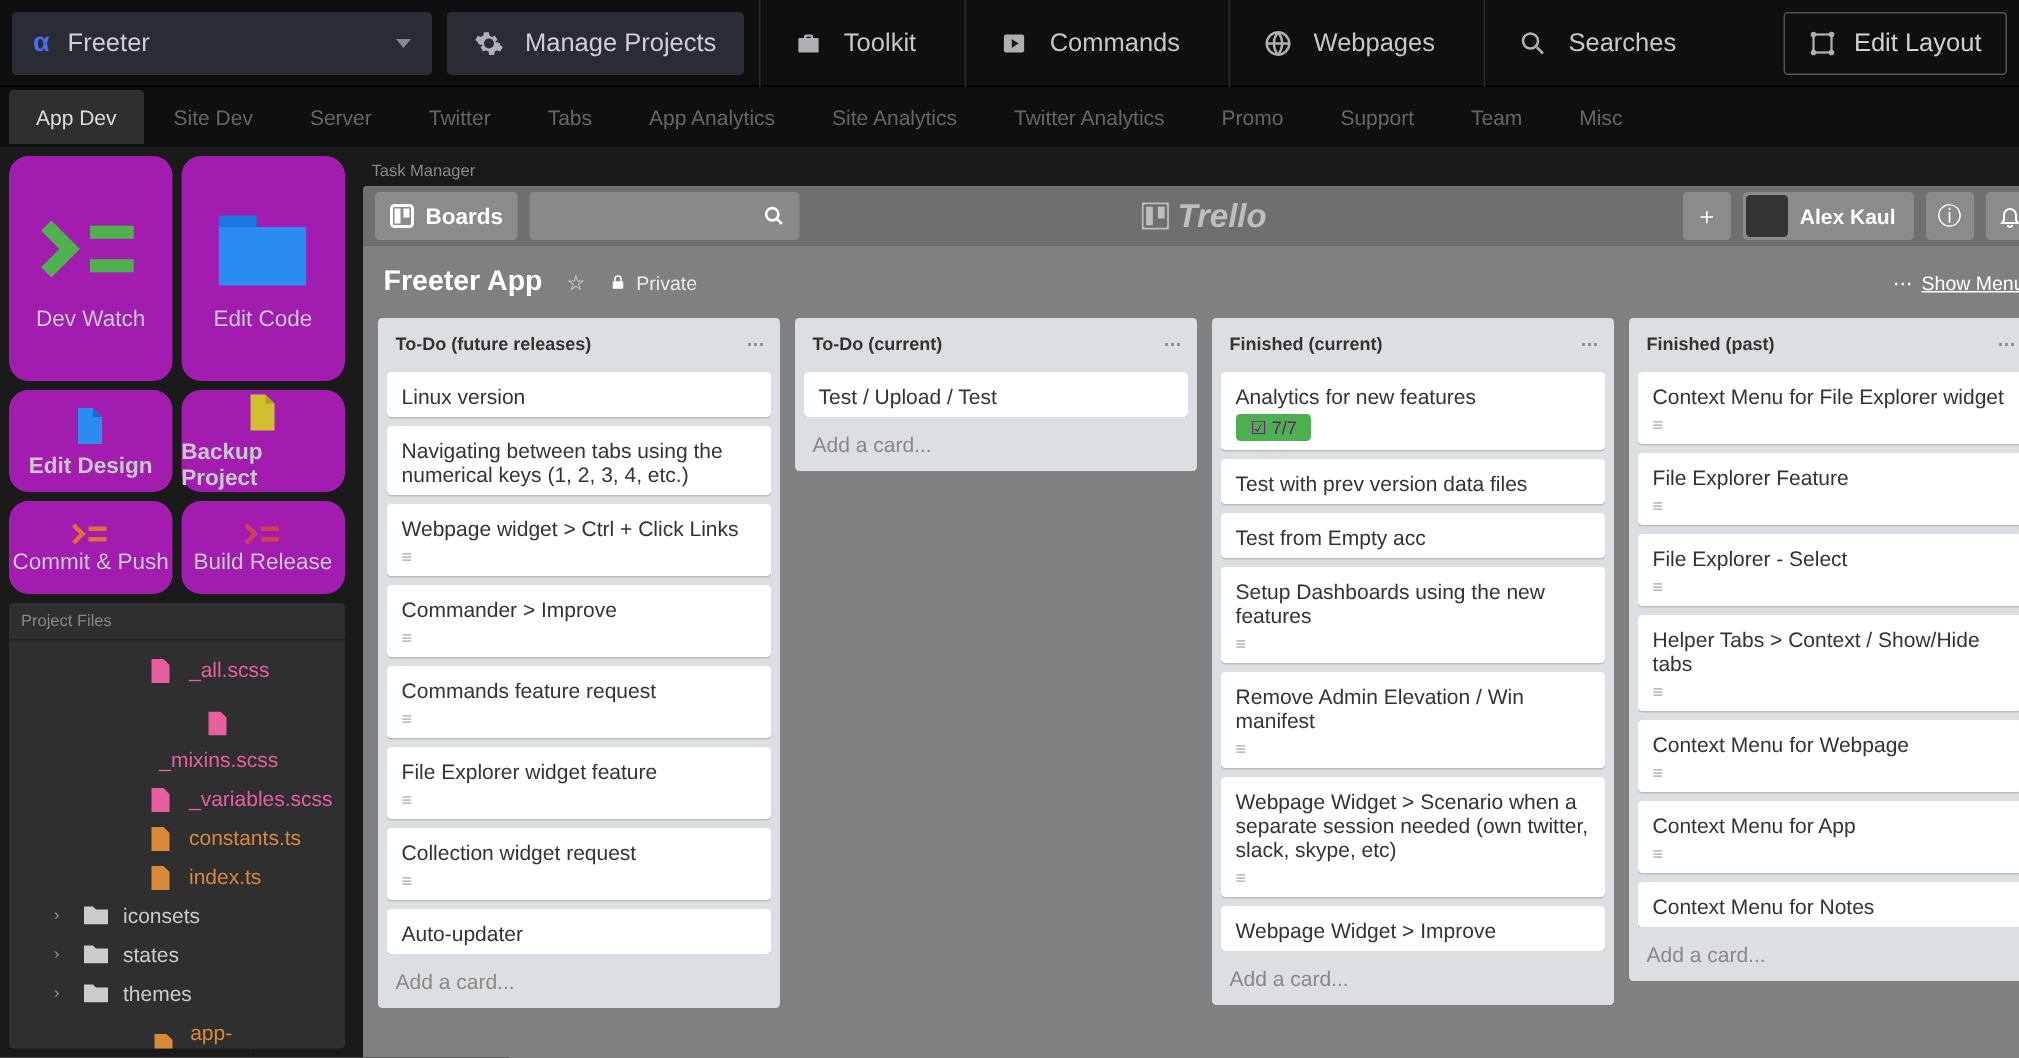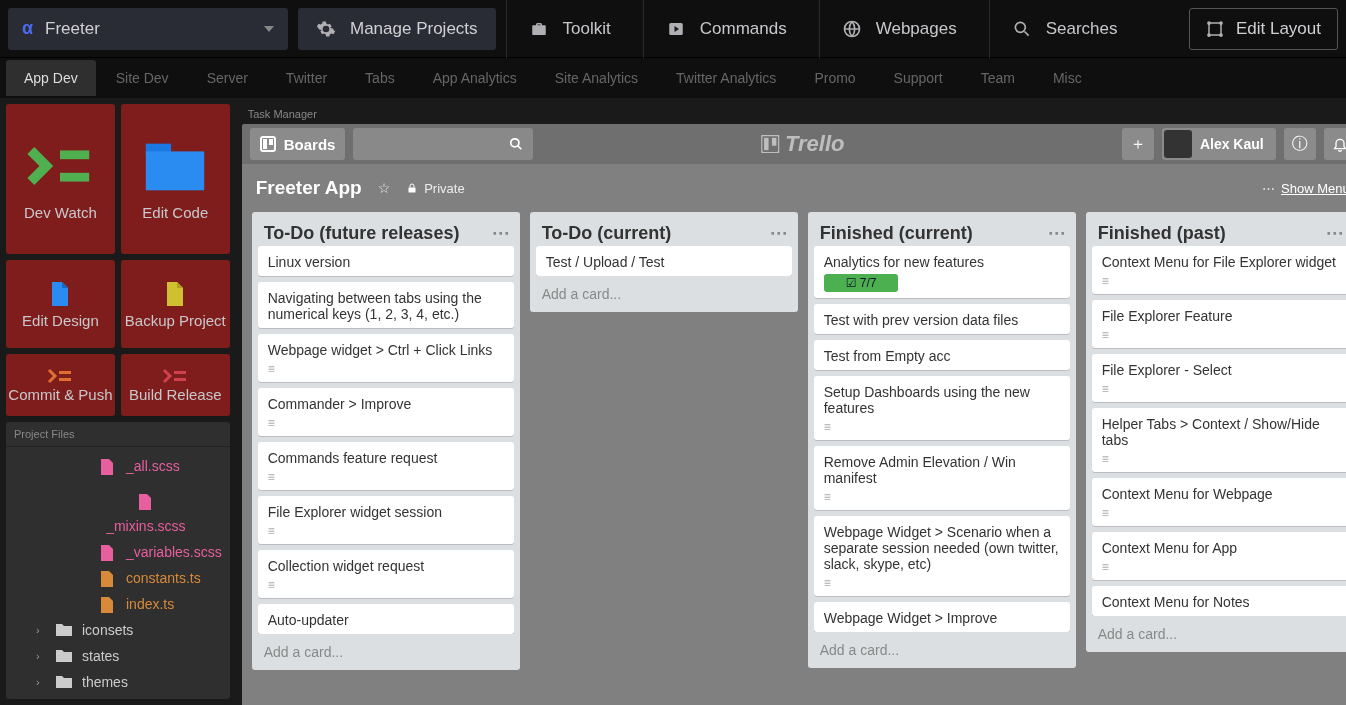--- a/index.html
+++ b/index.html
@@ -15,23 +15,23 @@
 .spacer { flex: 1; }
 .edit-layout-btn { display: flex; align-items: center; gap: 12px; height: 42px; padding: 0 16px; border: 1px solid #555; border-radius: 3px; color: #d0d0d4; font-size: 17px; cursor: pointer; }
 
 .tabbar { display: flex; align-items: center; height: 40px; background: #0f0f0f; padding: 0 6px; gap: 2px; }
 .tab { padding: 10px 18px; color: #666; font-size: 14px; cursor: pointer; border-radius: 3px 3px 0 0; }
 .tab.active { background: #2f2f2f; color: #ddd; }
 
 .workspace { display: flex; height: calc(100% - 98px); }
 .left-panel { width: 338px; padding: 6px; display: flex; flex-direction: column; gap: 6px; }
 .tile-row { display: flex; gap: 6px; }
-.tile { flex: 1; background: #7f1d1d; border-radius: 3px; display: flex; flex-direction: column; align-items: center; justify-content: center; gap: 10px; color: #ccc; font-size: 15px; cursor: pointer; }
+.tile { flex: 1; background: #a21caf; border-radius: 13px; display: flex; flex-direction: column; align-items: center; justify-content: center; gap: 10px; color: #ccc; font-size: 15px; cursor: pointer; }
 .tile.lg { height: 150px; }
-.tile.md { height: 88px; }
+.tile.md { height: 68px; font-weight: bold; }
 .tile.sm { height: 62px; }
 .tile-icon { width: 70px; height: 56px; display: flex; align-items: center; justify-content: center; }
 .tile-label { color: #c8c8cc; }
 
 .file-panel { background: #2f2f2f; border-radius: 3px; flex: 1; display: flex; flex-direction: column; overflow: hidden; }
 .file-panel-hdr { font-size: 11px; color: #888; padding: 6px 8px; border-bottom: 1px solid #222; }
 .file-tree { padding: 6px 0; overflow: auto; }
 .file-item { display: flex; align-items: center; gap: 10px; padding: 5px 8px; font-size: 14px; cursor: pointer; }
 .file-item.file .fname { color: #e85fa0; }
 .file-item.folder .fname { color: #ccc; }
@@ -53,26 +53,26 @@
 
 .tr-board-hdr { display: flex; align-items: center; height: 48px; padding: 0 14px; gap: 16px; color: #fff; position: relative; }
 .tr-board-title { font-size: 19px; font-weight: bold; }
 .tr-hdr-ico { color: rgba(255,255,255,0.8); font-size: 14px; cursor: pointer; }
 .tr-private { color: rgba(255,255,255,0.85); font-size: 13px; display: flex; align-items: center; gap: 6px; }
 .tr-show-menu { position: absolute; right: 14px; color: #fff; font-size: 13px; text-decoration: underline; cursor: pointer; }
 .tr-show-menu::before { content: "⋯ "; text-decoration: none; display: inline-block; margin-right: 6px; }
 
 .tr-lists { flex: 1; display: flex; gap: 10px; padding: 0 10px 10px 10px; overflow-x: auto; overflow-y: hidden; align-items: flex-start; }
 .tr-list { background: #dcdfe2; border-radius: 3px; width: 268px; flex: 0 0 268px; display: flex; flex-direction: column; max-height: 100%; }
-.tr-list-hdr { display: flex; align-items: center; padding: 10px 10px 2px 12px; font-size: 18px; font-weight: bold; color: #333; }
+.tr-list-hdr { display: flex; align-items: center; padding: 10px 10px 12px 12px; font-size: 12px; font-weight: bold; color: #333; }
 .tr-list-hdr .dots { margin-left: auto; color: #888; cursor: pointer; }
 .tr-cards { padding: 0 6px; overflow-y: auto; display: flex; flex-direction: column; gap: 6px; }
 .tr-card { background: #fff; border-radius: 3px; padding: 8px 10px 6px 10px; font-size: 14px; color: #333; box-shadow: 0 1px 0 rgba(0,0,0,0.15); cursor: pointer; }
 .tr-card .lines { color: #aaa; font-size: 12px; margin-top: 4px; }
-.tr-badge { display: inline-flex; align-items: center; gap: 4px; background: #4caf50; color: #0f172a; font-size: 12px; padding: 2px 22px; border-radius: 3px; margin-top: 4px; }
+.tr-badge { display: inline-flex; align-items: center; gap: 4px; background: #4caf50; color: #701a75; font-size: 12px; padding: 2px 10px; border-radius: 3px; margin-top: 4px; }
 .tr-add { padding: 10px 12px; color: #888; font-size: 14px; cursor: pointer; }
 
 .icn svg, .ficon svg { display: block; }
 </style>
 </head>
 <body>
 
 <div class="topbar">
   <div class="project-select">
     <span class="alpha-icon">α</span>
@@ -372,21 +372,21 @@
               </div>
               <div class="tr-card">
                 <div>Commander &gt; Improve</div>
                 <div class="lines">≡</div>
               </div>
               <div class="tr-card">
                 <div>Commands feature request</div>
                 <div class="lines">≡</div>
               </div>
               <div class="tr-card">
-                <div>File Explorer widget session</div>
+                <div>File Explorer widget feature</div>
                 <div class="lines">≡</div>
               </div>
               <div class="tr-card">
                 <div>Collection widget request</div>
                 <div class="lines">≡</div>
               </div>
               <div class="tr-card">
                 <div>Auto-updater</div>
               </div>
             </div>

